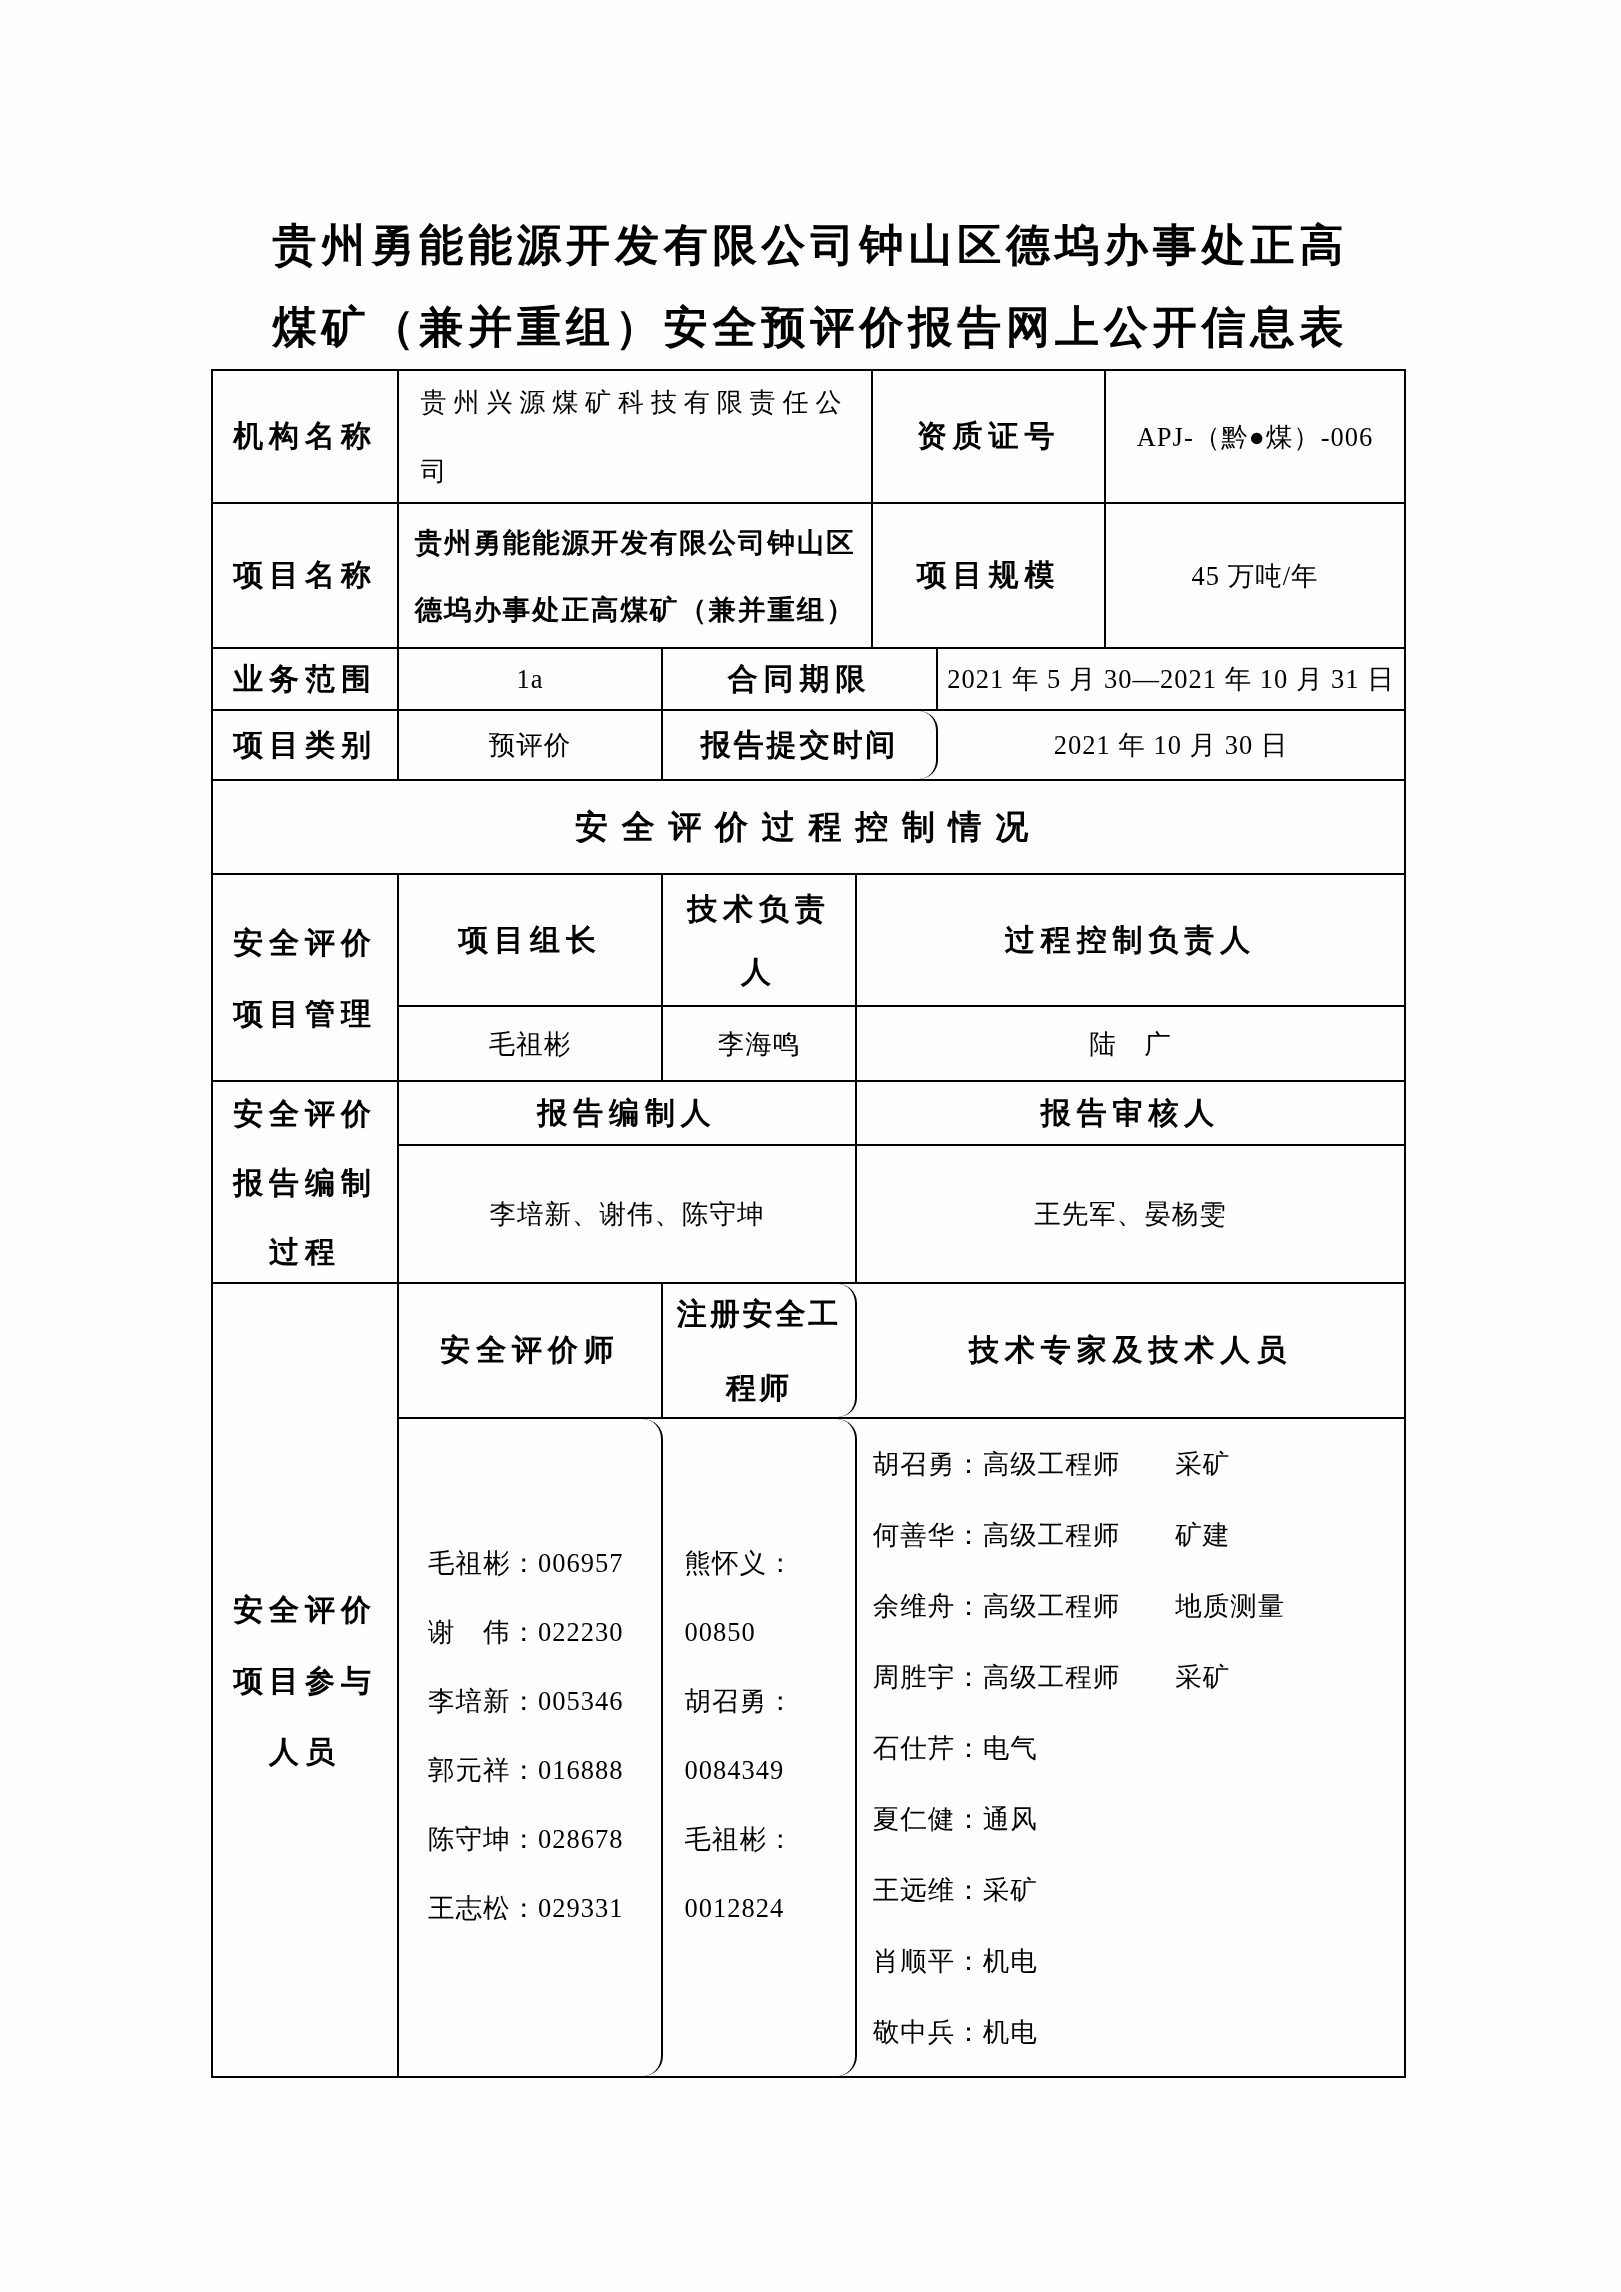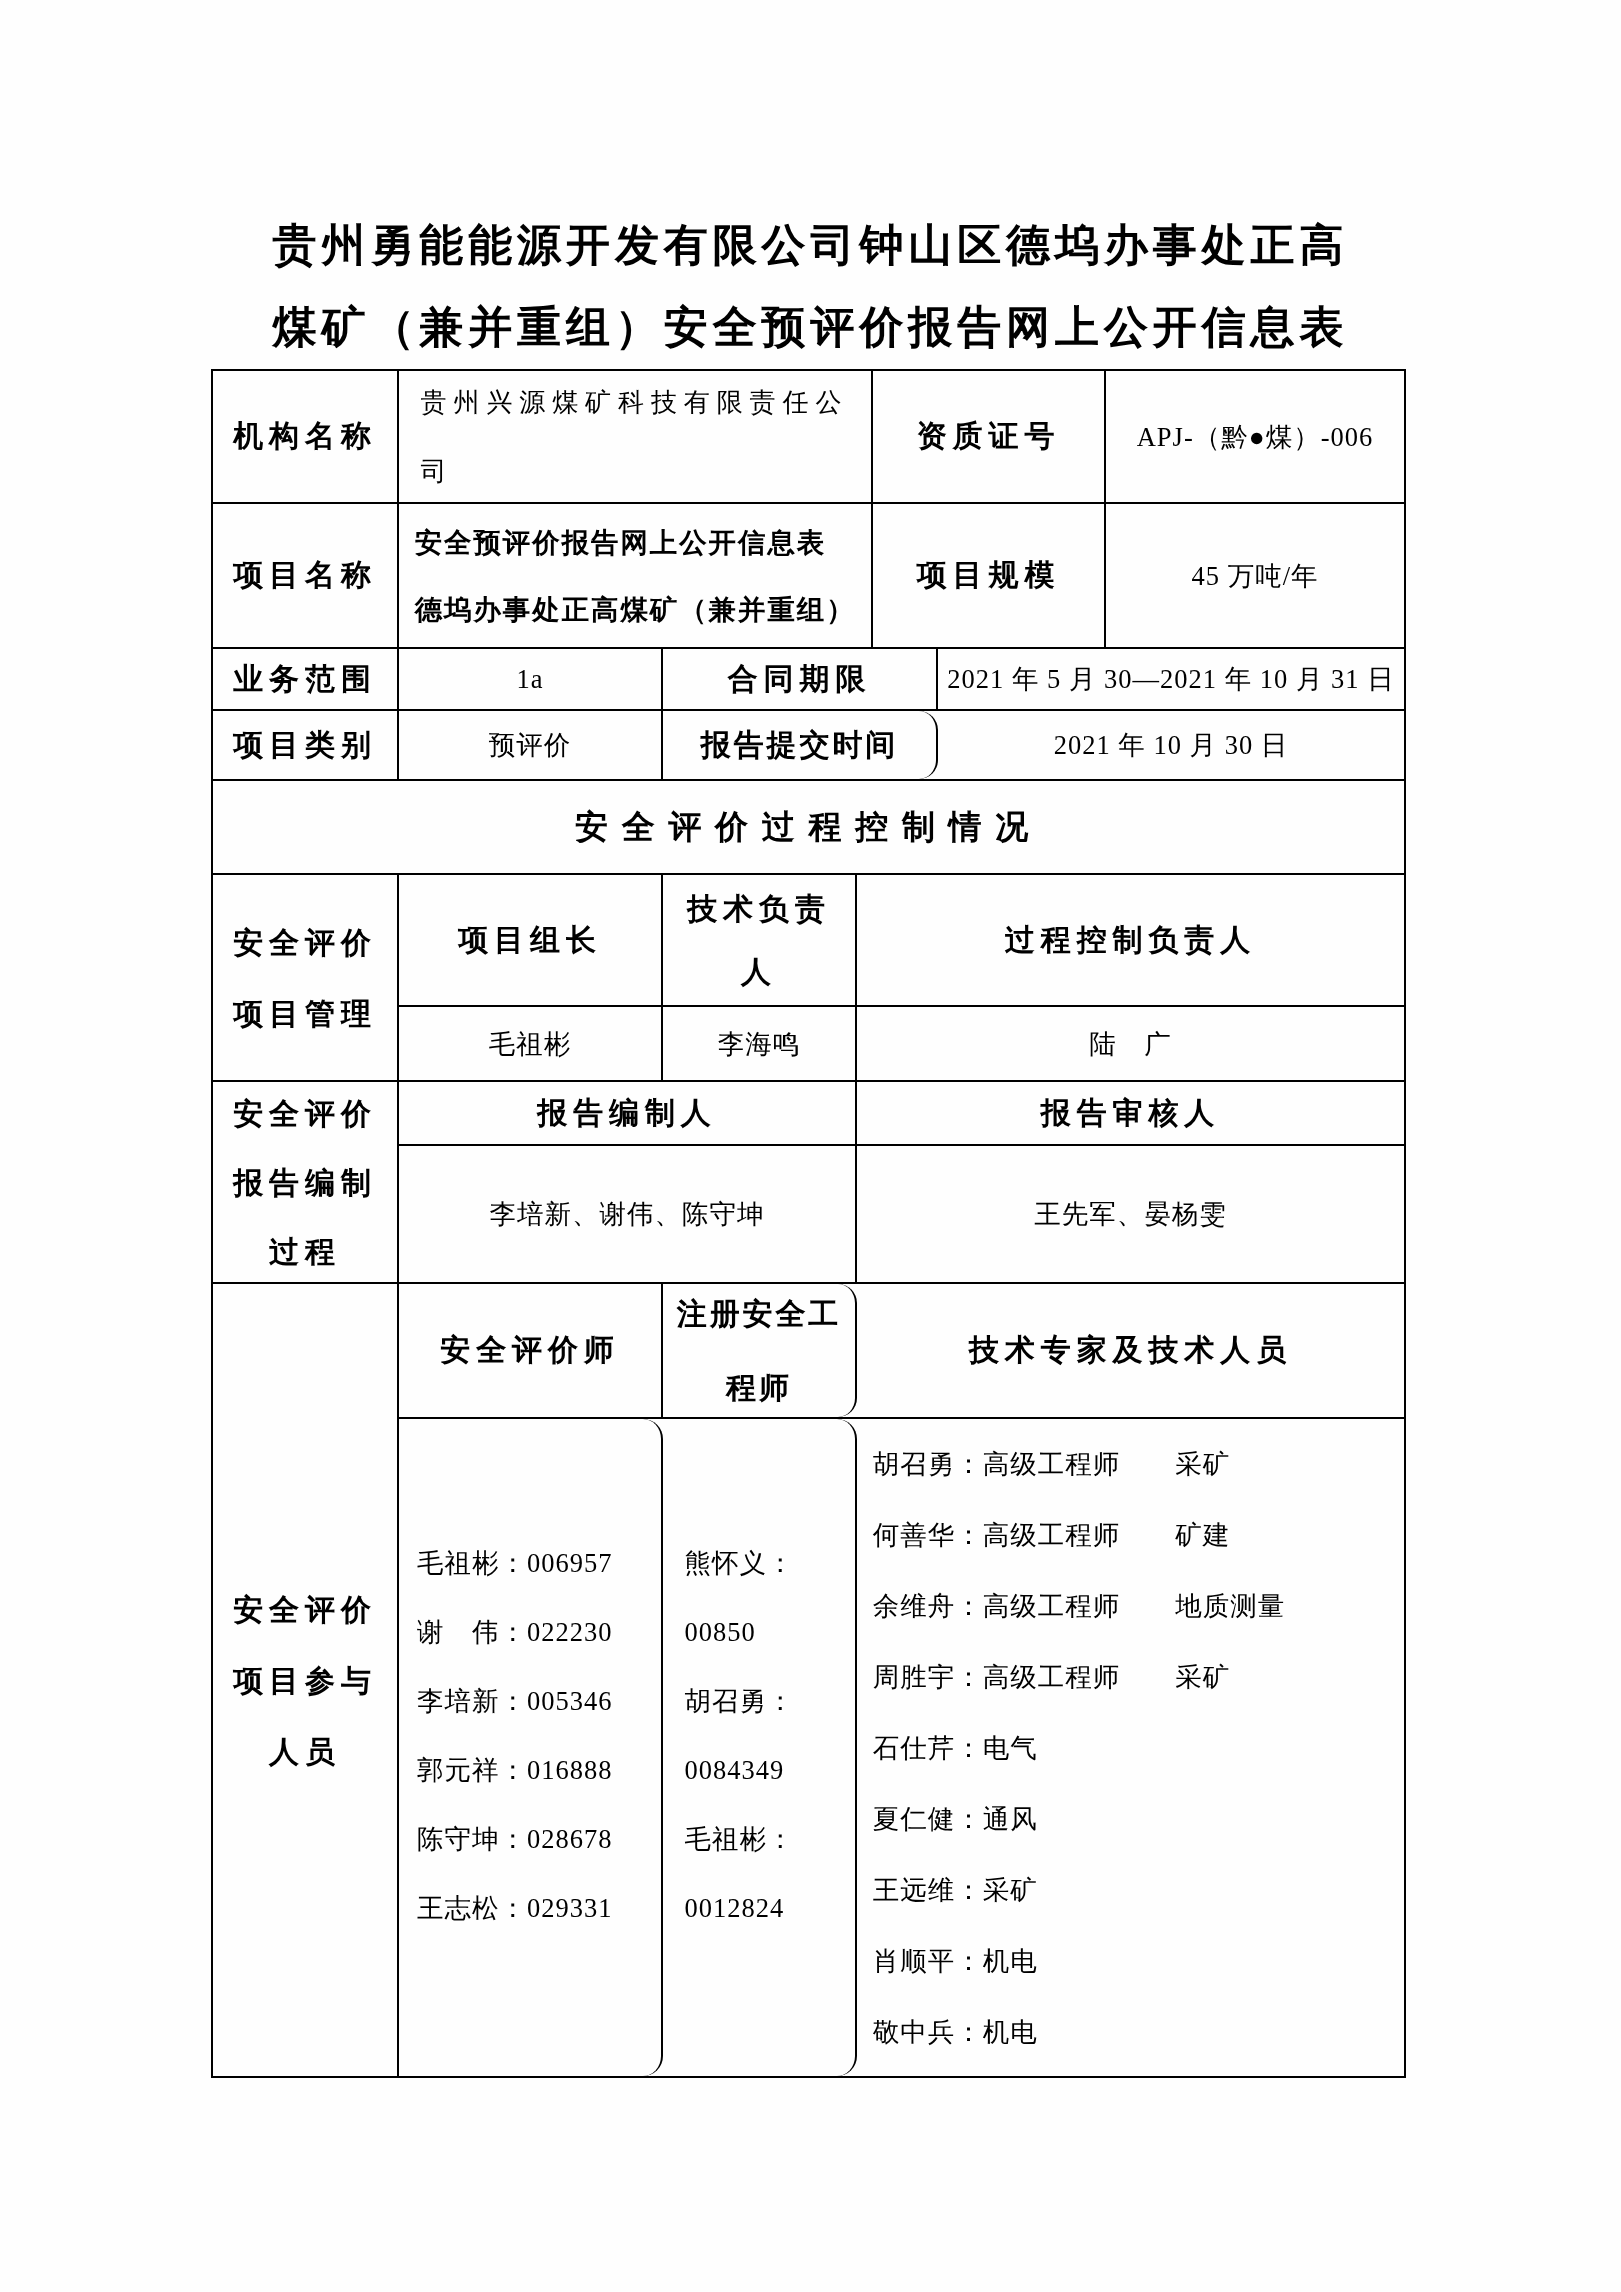--- a/index.html
+++ b/index.html
@@ -90,21 +90,21 @@
   
   .list{
     display:flex;flex-direction:column;
     align-items:flex-start;justify-content:flex-start;border-radius:20px;
   }
   .list .item{
     font-family:"Liberation Serif","DejaVu Serif",serif;
     font-size:26.5px;letter-spacing:1px;white-space:pre;
     text-align:left;
   }
-  .list.eval{padding:110px 0 0 18px;}
+  .list.eval{padding:110px 0 0 29px;}
   .list.eval .item{line-height:69px;}
   .list.eng{padding:110px 0 0 21.6px;}
   .list.eng .item{line-height:69px;}
   .list.exp{padding:9.8px 0 0 15.7px;}
   .list.exp .item{line-height:71px;}
 </style>
 </head>
 <body>
 
 <div class="page">
@@ -125,21 +125,21 @@
         </span>
       </div>
       <div class="td w-c3a lbl">资质证号</div>
       <div class="td w-rest noline val">APJ-（黔●煤）-006</div>
     </div>
 
     <div class="tr thick" style="height:145px">
       <div class="td w-lbl lbl">项目名称</div>
       <div class="td w-c2a proj-val">
         <span class="vblock">
-          <span class="line">安全预评价报告网上公开信息表</span>
+          <span class="line">贵州勇能能源开发有限公司钟山区</span>
           <span class="line">德坞办事处正高煤矿（兼并重组）</span>
         </span>
       </div>
       <div class="td w-c3a lbl">项目规模</div>
       <div class="td w-rest noline val">45 万吨/年</div>
     </div>
 
     <div class="tr thick" style="height:62px">
       <div class="td w-lbl lbl">业务范围</div>
       <div class="td w-c2b val">1a</div>

